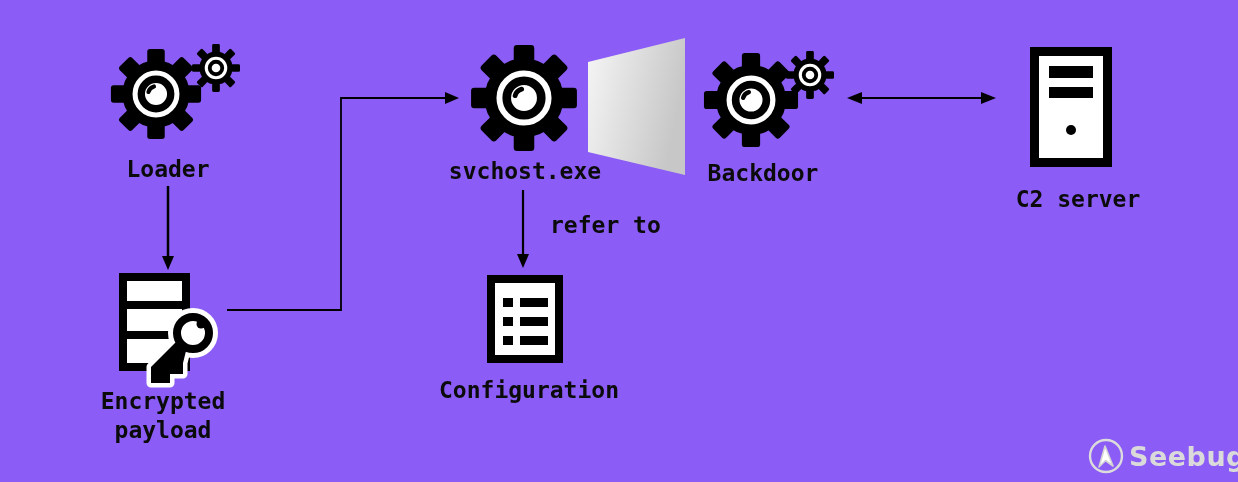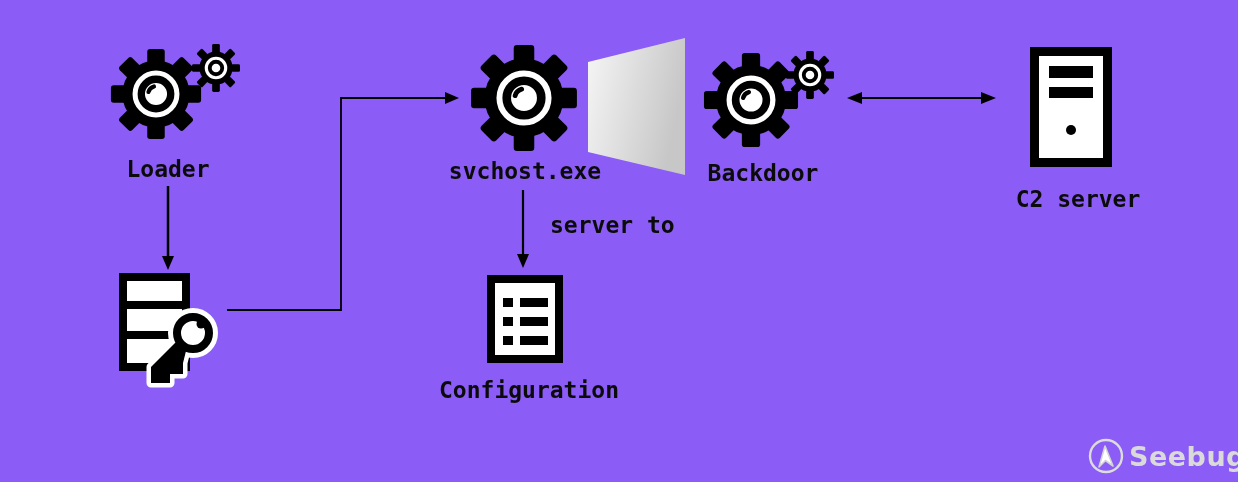--- a/index.html
+++ b/index.html
@@ -152,24 +152,26 @@
     </g>
 
     <g>
       <circle cx="1106" cy="456" r="16" fill="none" stroke="#dcdcdc" stroke-width="2.4"></circle>
       <path d="M1105,446 L1113,466 L1105.5,460.5 L1099,467 Z" fill="#ffffff" stroke="#d4d4d4" stroke-width="1.6" stroke-linejoin="round"></path>
     </g>
   </svg>
 
   <div class="lbl" style="left:168px; top:155px;">Loader</div>
 
+  <div class="lbl" style="left:163px; top:387px;">Encrypted
+payload</div>
 
   <div class="lbl" style="left:525px; top:157px;">svchost.exe</div>
 
-  <div class="lbl-left" style="left:550px; top:212px;">server to</div>
+  <div class="lbl-left" style="left:550px; top:212px;">refer to</div>
 
   <div class="lbl" style="left:529px; top:376px;">Configuration</div>
 
   <div class="lbl" style="left:763px; top:159px;">Backdoor</div>
 
   <div class="lbl" style="left:1070px; top:185px;margin-left:8px;">C2 server</div>
 
   <div class="watermark-text" style="left:1129px; top:441px;">Seebug</div>
 
 </div>

